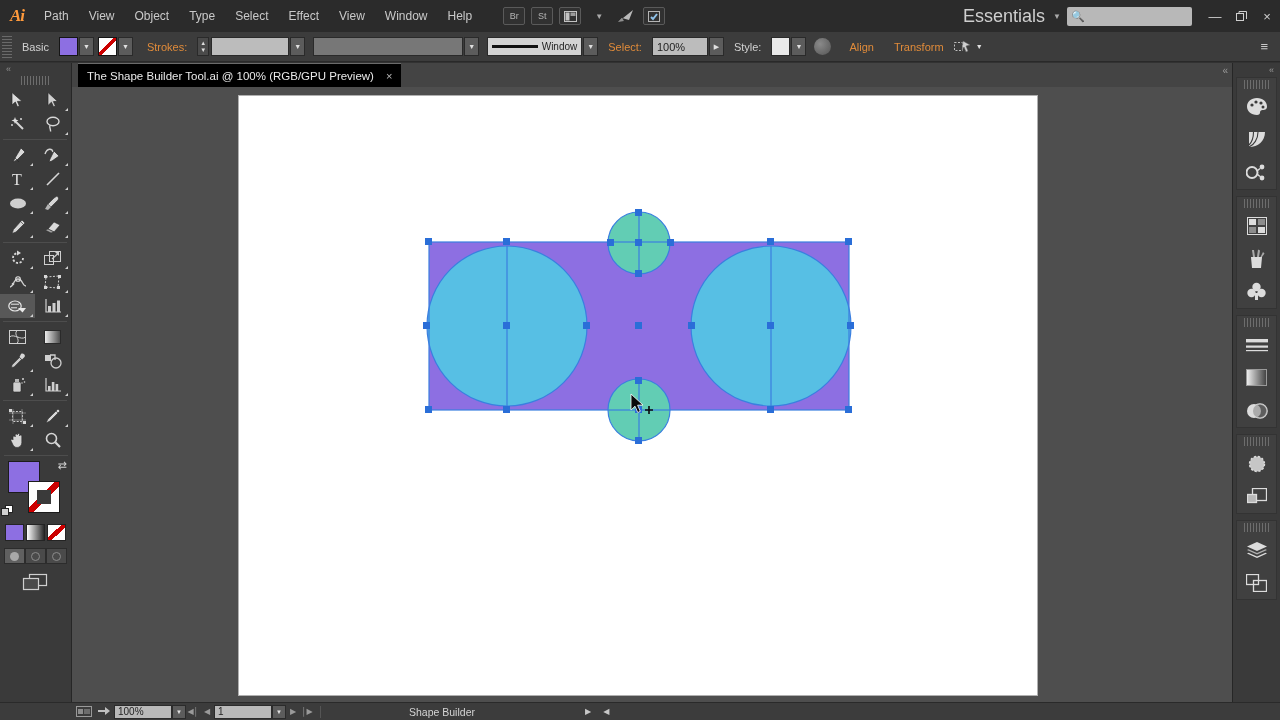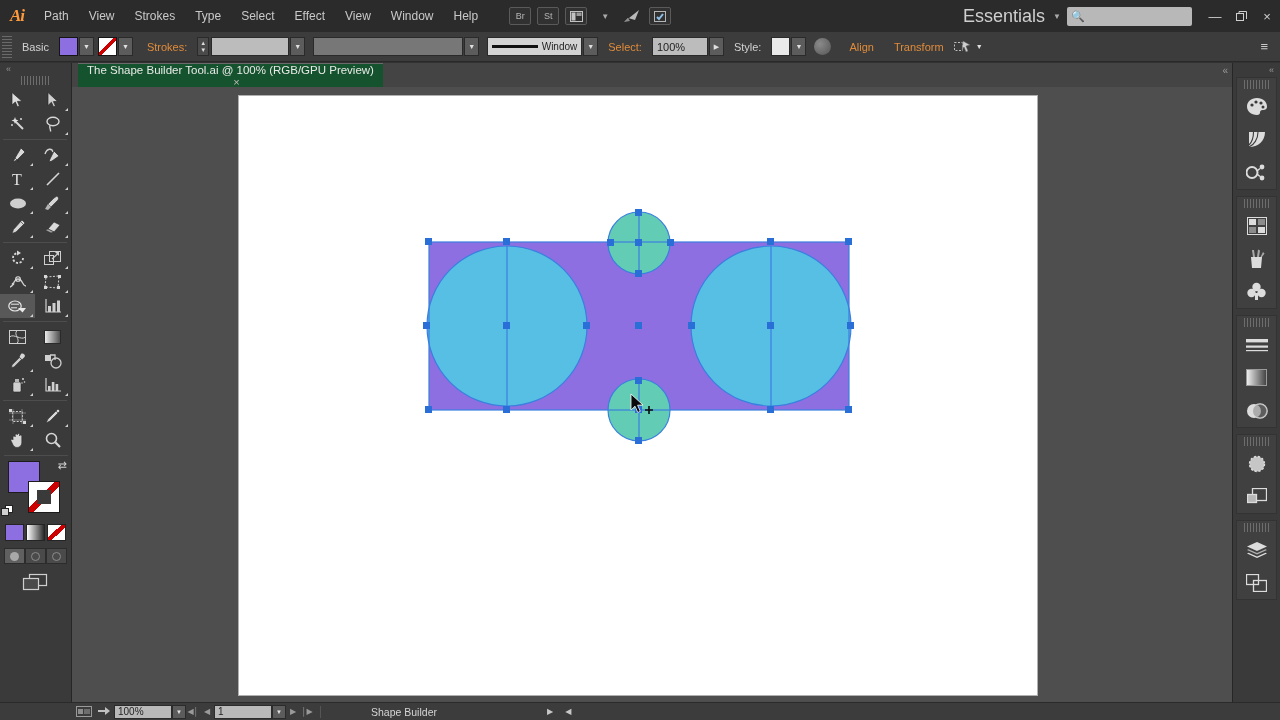--- a/index.html
+++ b/index.html
@@ -100,23 +100,22 @@
   .cb-right { margin-left: auto; display: flex; align-items: center; padding-right: 6px; }
   .cb-menuicon { color: #c8c8c8; font-size: 13px; padding: 0 6px; }
 
   
   .tabbar {
     position: absolute; left: 72px; top: 63px; width: 1160px; height: 24px;
     background: #444444;
   }
   .doctab {
     position: absolute; left: 6px; top: 0; height: 24px;
-    background: #14532d; display: flex; align-items: center; padding: 0 9px;
+    background: #000000; display: flex; align-items: center; padding: 0 9px;
     border-top: 1px solid #6a6a6a;
-    flex-direction: column;
   }
   .doctab .title { color: #e9e9e9; font-size: 11.5px; white-space: nowrap; }
   .doctab .x { color: #bbb; font-size: 11px; margin-left: 12px; }
   .tab-collapse {
     position: absolute; right: 4px; top: 2px; color: #9a9a9a; font-size: 10px;
   }
 
   
   .toolbar {
     position: absolute; left: 0; top: 63px; width: 72px; height: 657px;
@@ -232,34 +231,34 @@
   }
   .sb-field {
     height: 14px; background: #b9b9b9; color: #1f1f1f; border: 1px solid #2b2b2b;
     display: flex; align-items: center; padding: 0 3px; font-size: 10px;
   }
   .sb-dd {
     width: 14px; height: 14px; background: #5c5c5c; border: 1px solid #2b2b2b;
     display: flex; align-items: center; justify-content: center; color: #e0e0e0; font-size: 6px;
   }
   .sb-nav { width: 14px; height: 14px; display: flex; align-items: center; justify-content: center; color: #9a9a9a; font-size: 8px; }
-  .sb-tool { margin-left: 44px; color: #d5d5d5; font-size: 10.5px; }
+  .sb-tool { margin-left: 82px; color: #d5d5d5; font-size: 10.5px; }
   .sb-arrow { color: #c8c8c8; font-size: 8px; padding: 0 6px; }
   .divider { width: 1px; height: 12px; background: #555; margin: 0 6px; }
 </style>
 </head>
 <body>
 
 <div id="app">
 
   <div class="menubar">
     <div class="ai-logo">Ai</div>
     <div class="menu-item">Path</div>
     <div class="menu-item">View</div>
-    <div class="menu-item">Strokes</div>
+    <div class="menu-item">Object</div>
     <div class="menu-item">Type</div>
     <div class="menu-item">Select</div>
     <div class="menu-item">Effect</div>
     <div class="menu-item">View</div>
     <div class="menu-item">Window</div>
     <div class="menu-item">Help</div>
     <div class="mb-spacer"></div>
     <div class="mb-icon">Br</div>
     <div class="mb-icon">St</div>
     <div class="mb-icon">

